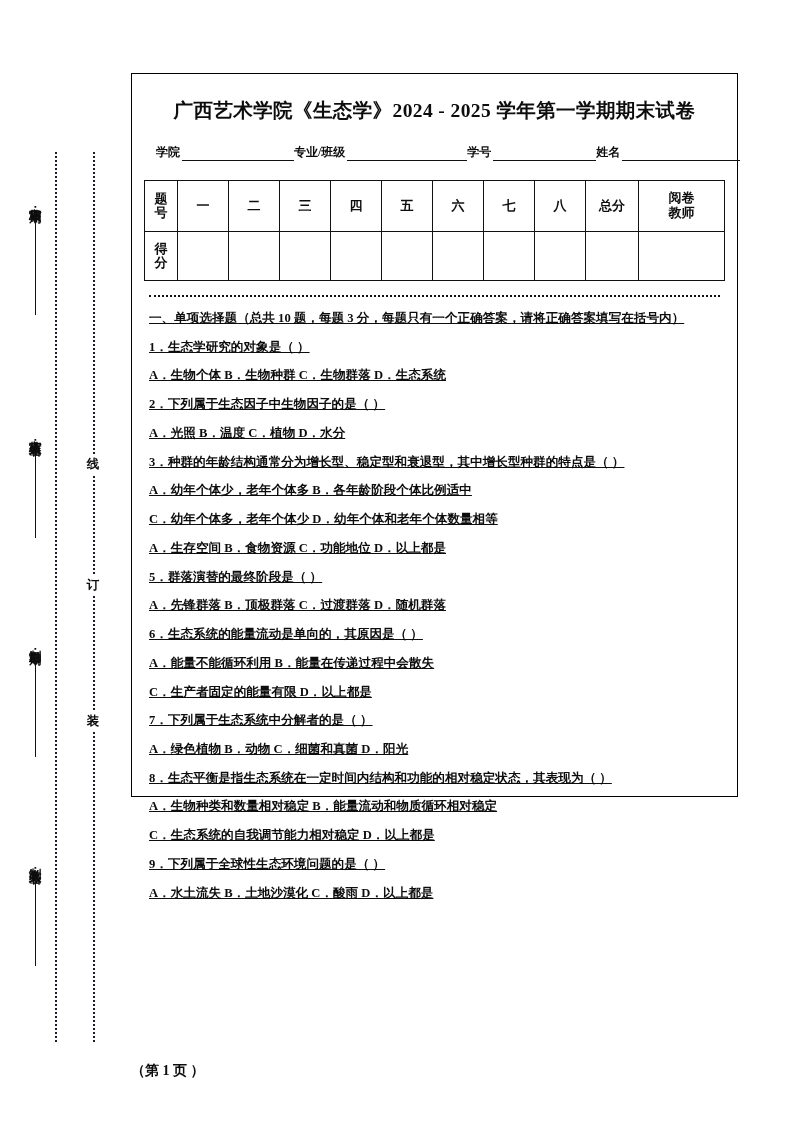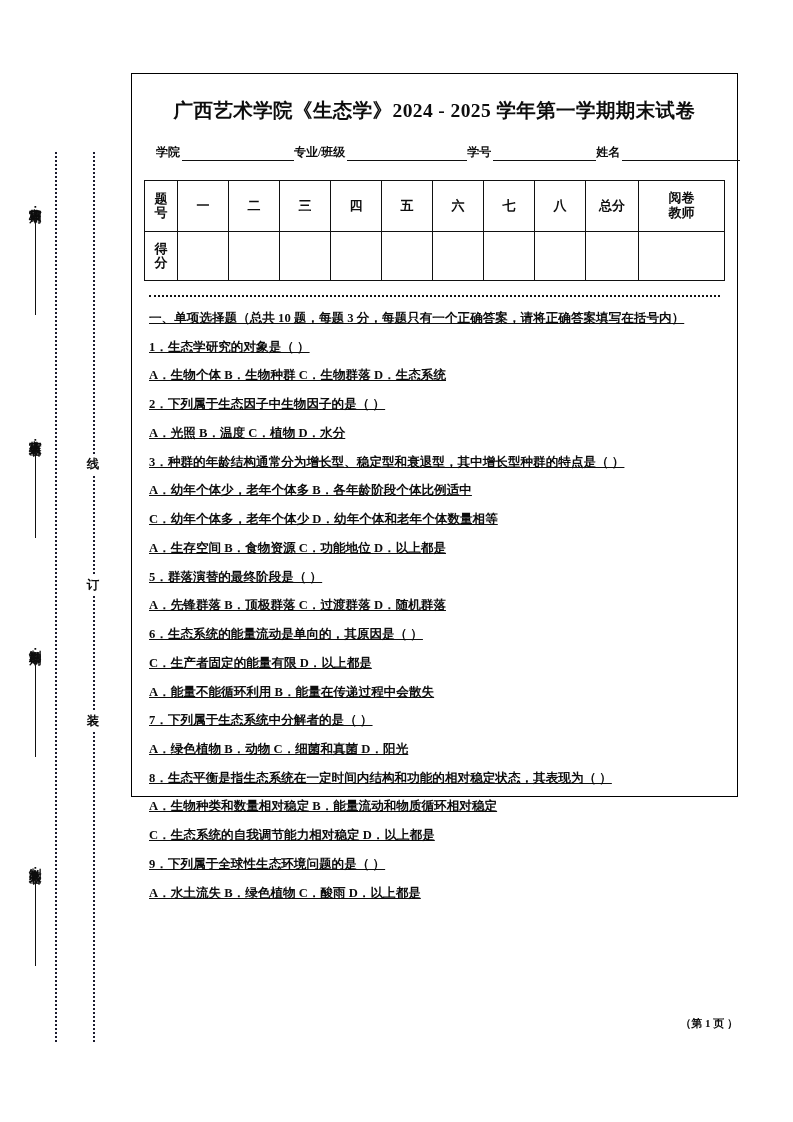--- a/index.html
+++ b/index.html
@@ -181,24 +181,24 @@
     font-weight: 700;
   }
   .q-opts {
     margin: 0 0 13px 0;
     font-weight: 700;
   }
 
   #footer-page {
     position: absolute;
     left: 131px;
-    top: 1016px;
+    top: 1062px;
     width: 607px;
-    text-align: right;
-    font-size: 11px;
+    text-align: left;
+    font-size: 14px;
     font-weight: 700;
     font-family: "Liberation Serif", "DejaVu Serif", serif;
   }
 </style>
 </head>
 <body>
 
 <div id="margin-area">
 
   <div class="v-dash" id="v-dash-outer"></div>
@@ -308,30 +308,30 @@
     <p class="q-stem">3．种群的年龄结构通常分为增长型、稳定型和衰退型，其中增长型种群的特点是（  ）</p>
     <p class="q-opts">A．幼年个体少，老年个体多  B．各年龄阶段个体比例适中</p>
     <p class="q-opts">C．幼年个体多，老年个体少  D．幼年个体和老年个体数量相等</p>
 
     <p class="q-opts">A．生存空间  B．食物资源  C．功能地位  D．以上都是</p>
 
     <p class="q-stem">5．群落演替的最终阶段是（  ）</p>
     <p class="q-opts">A．先锋群落  B．顶极群落  C．过渡群落  D．随机群落</p>
 
     <p class="q-stem">6．生态系统的能量流动是单向的，其原因是（  ）</p>
+    <p class="q-opts">A．能量不能循环利用  B．能量在传递过程中会散失</p>
     <p class="q-opts">C．生产者固定的能量有限  D．以上都是</p>
-    <p class="q-opts">A．能量不能循环利用  B．能量在传递过程中会散失</p>
 
     <p class="q-stem">7．下列属于生态系统中分解者的是（  ）</p>
     <p class="q-opts">A．绿色植物  B．动物  C．细菌和真菌  D．阳光</p>
 
     <p class="q-stem">8．生态平衡是指生态系统在一定时间内结构和功能的相对稳定状态，其表现为（  ）</p>
     <p class="q-opts">A．生物种类和数量相对稳定  B．能量流动和物质循环相对稳定</p>
     <p class="q-opts">C．生态系统的自我调节能力相对稳定  D．以上都是</p>
 
     <p class="q-stem">9．下列属于全球性生态环境问题的是（  ）</p>
-    <p class="q-opts">A．水土流失  B．绿色植物  C．酸雨  D．以上都是</p>
+    <p class="q-opts">A．水土流失  B．土地沙漠化  C．酸雨  D．以上都是</p>
 
   </div>
 
 </div>
 
 <div id="footer-page">（第 1 页 ）</div>
 
 </body></html>

